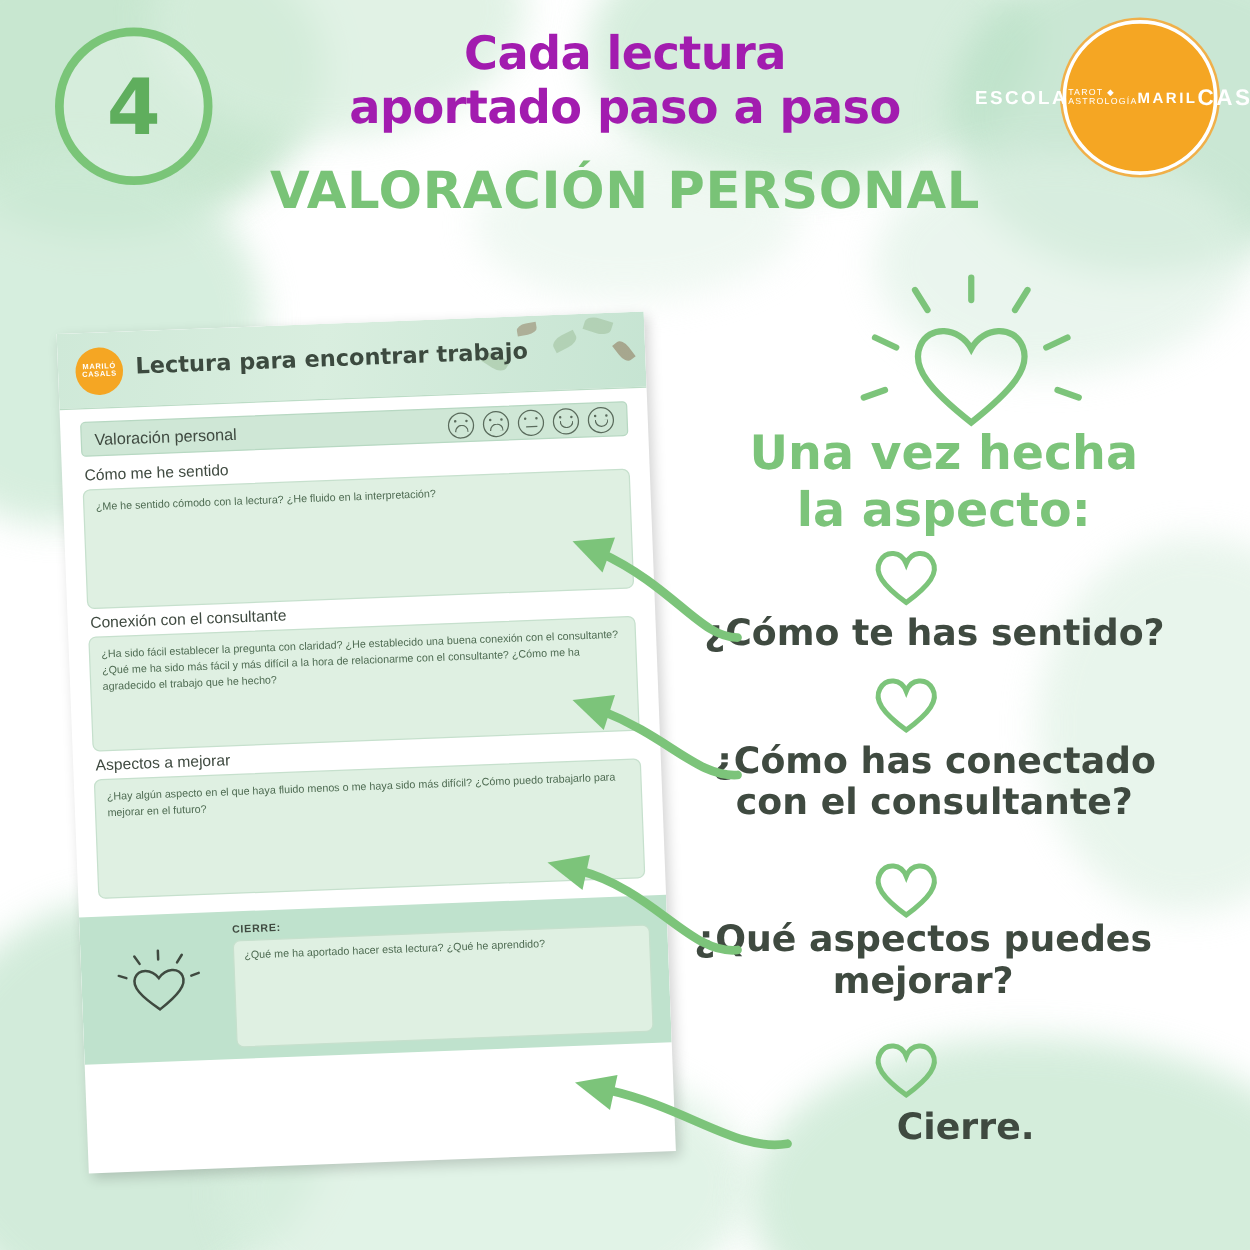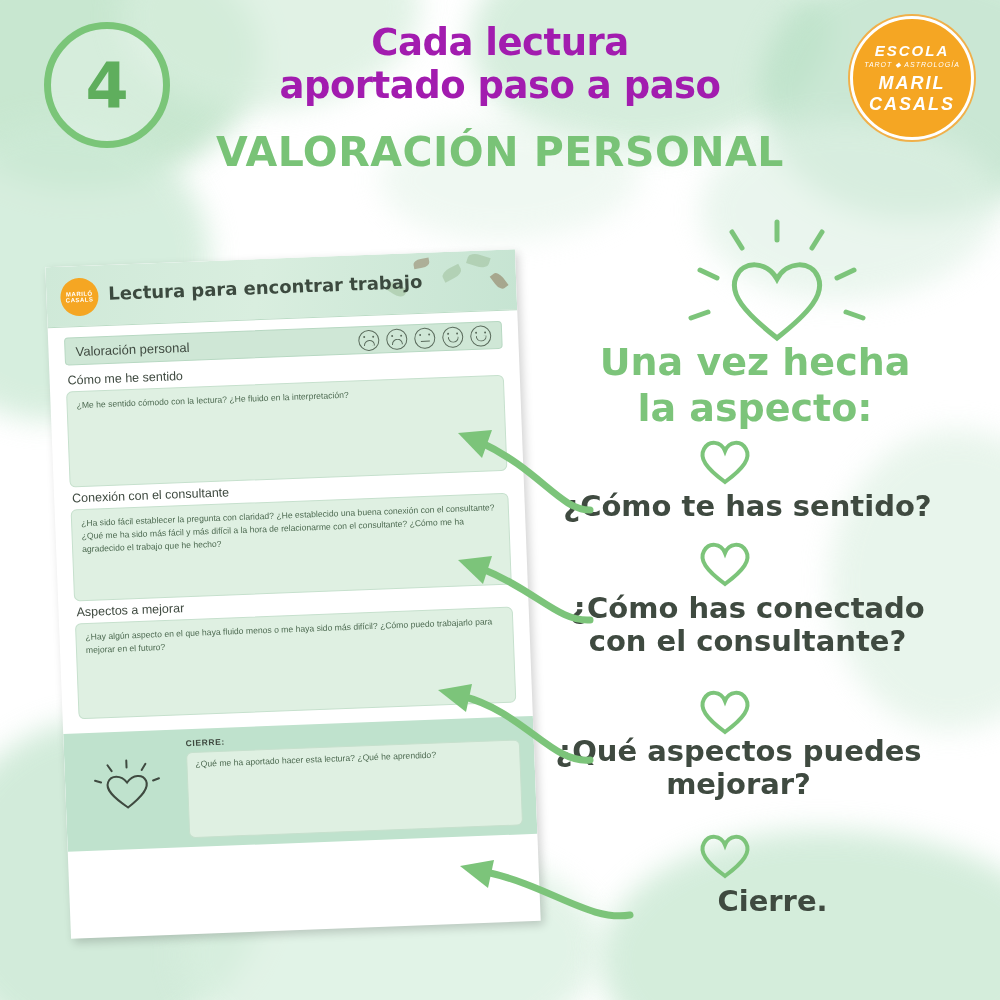--- a/index.html
+++ b/index.html
@@ -81,30 +81,28 @@
   }
 
   
   .logo {
     position: absolute;
     right: 26px; top: 16px;
     width: 118px; height: 118px;
     border-radius: 50%;
     background: #f5a623;
     border: 3px solid #ffffff;
-    display: flex; flex-direction: column;
+    display: flex; 
     align-items: center; justify-content: center;
     color: #ffffff;
-    text-align: center;
     box-shadow: 0 0 0 2px #f0b04a;
-    font-style: italic;
   }
   .logo .l-top { font-size: 15px; font-weight: bold; letter-spacing: 2px; }
   .logo .l-mid { font-size: 7px; letter-spacing: 1px; margin: 2px 0 4px; }
-  .logo .l-b1 { font-size: 18px; font-weight: bold; letter-spacing: 2px; }
+  .logo .l-b1 { font-size: 12px; font-weight: bold; letter-spacing: 2px; }
   .logo .l-b2 { font-size: 18px; font-weight: bold; letter-spacing: 2px; }
 
   
   .sheet {
     position: absolute;
     left: 58px; top: 258px;
     width: 470px; height: 672px;
     background: #ffffff;
     box-shadow: 3px 4px 10px rgba(0,0,0,.18);
     transform: rotate(-2.2deg);

